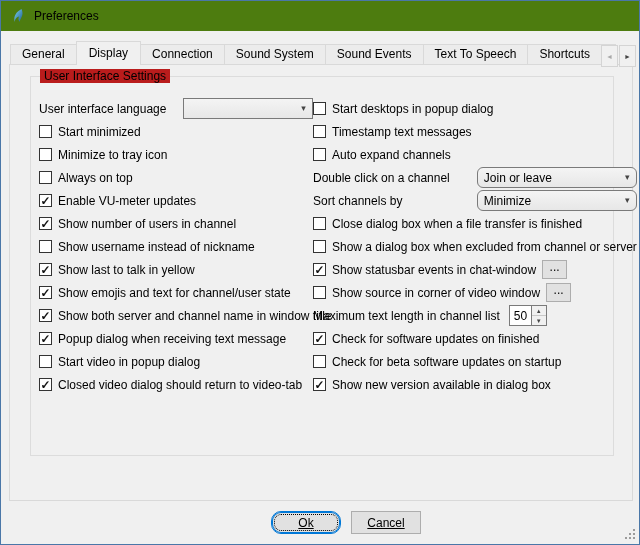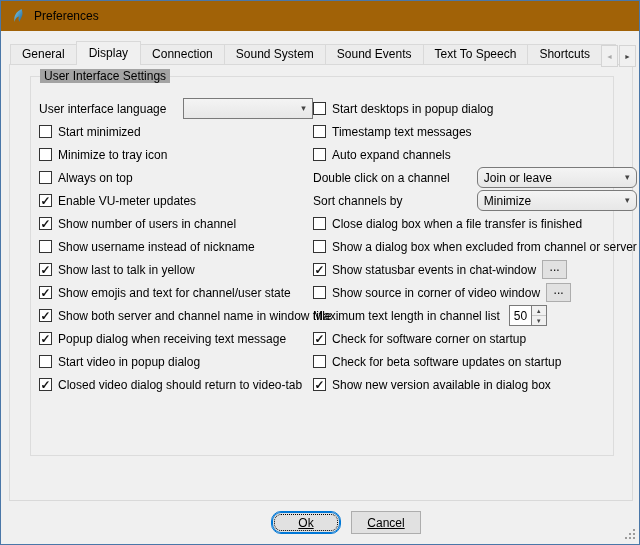--- a/index.html
+++ b/index.html
@@ -6,21 +6,21 @@
   body{
     width:640px;height:545px;
     font-family:"Liberation Sans",sans-serif;
     font-size:12px;color:#000;background:#fff;
   }
   .window{
     position:relative;width:640px;height:545px;box-sizing:border-box;
     border:1px solid #4a77a8;background:#f0f0f0;overflow:hidden;
   }
   .titlebar{
-    height:30px;background:#a16207;display:flex;align-items:center;
+    height:30px;background:#4d7c0f;display:flex;align-items:center;
     padding-left:9px;
   }
   .titlebar .title{margin-left:8px;font-size:12px;}
   
   .tabbar{
     position:absolute;left:9px;top:39px;width:606px;height:25px;
     display:flex;align-items:flex-end;overflow:hidden;z-index:2;
   }
   .tab{
     height:19px;line-height:19px;padding:0 11px;background:#ececec;
@@ -44,21 +44,21 @@
   
   .pane{
     position:absolute;left:8px;top:63px;width:624px;height:437px;
     box-sizing:border-box;border:1px solid #d9d9d9;background:#f0f0f0;z-index:1;
   }
   .groupbox{
     position:absolute;left:20px;top:11px;width:584px;height:380px;
     box-sizing:border-box;border:1px solid #dcdcdc;
   }
   .groupbox > .gtitle{
-    position:absolute;top:-8px;left:9px;background:#a3a3a3;padding:0 4px;
+    position:absolute;top:-8px;left:9px;background:#b91c1c;padding:0 4px;
     line-height:14px;
   }
   .cols{position:absolute;left:8px;top:20px;right:8px;display:flex;}
   .col-left{width:274px;display:flex;flex-direction:column;}
   .col-right{flex:1;display:flex;flex-direction:column;}
   .list{display:contents;}
   .row{height:23px;display:flex;align-items:center;white-space:nowrap;}
   .lbl{margin-right:4px;}
   
   .cb{
@@ -263,21 +263,21 @@
               <span class="spinval">50</span>
               <span class="spinbtns">
                 <span class="spinbtn">▲</span>
                 <span class="spinbtn">▼</span>
               </span>
             </span>
           </div>
 
           <div class="list"><div class="row">
                 <span class="cb checked">✓</span>
-                <span class="cbl">Check for software corner on startup</span>
+                <span class="cbl">Check for software updates on finished</span>
               </div><div class="row">
                 <span class="cb"></span>
                 <span class="cbl">Check for beta software updates on startup</span>
               </div><div class="row">
                 <span class="cb checked">✓</span>
                 <span class="cbl">Show new version available in dialog box</span>
               </div></div>
         </div>
 
       </div>

